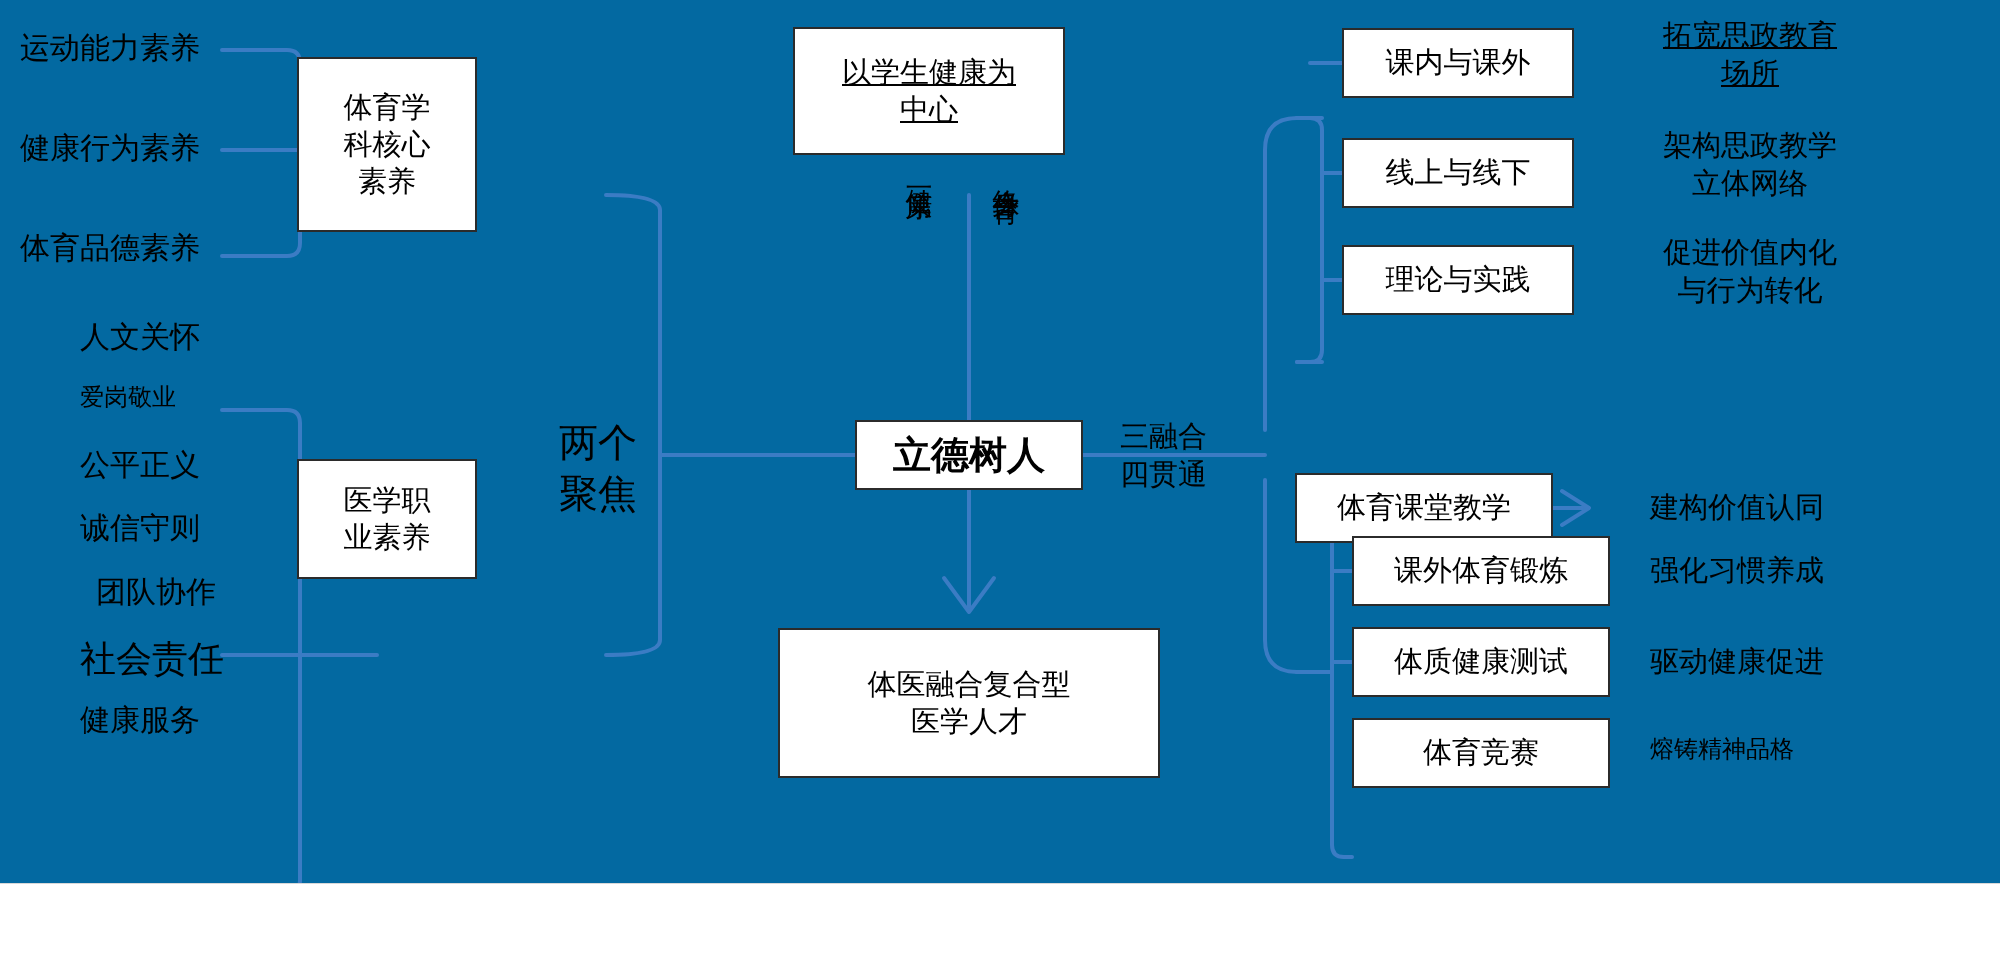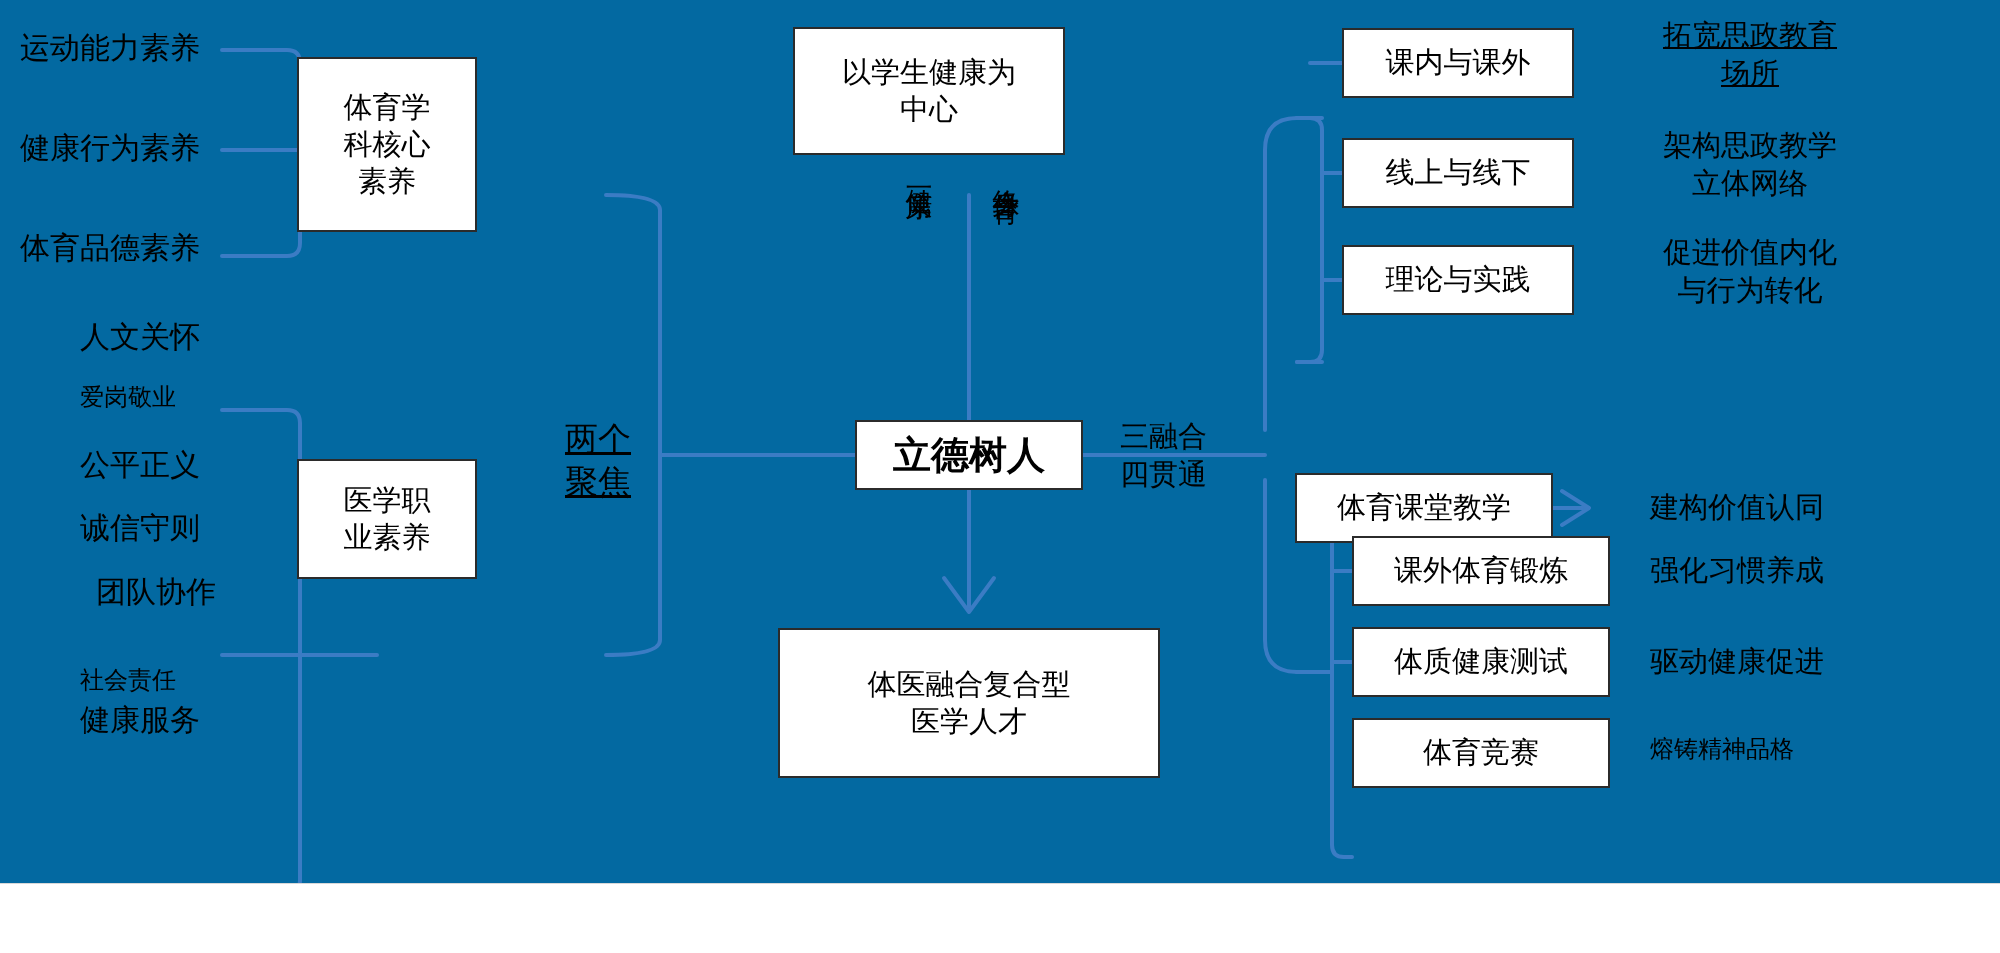--- a/index.html
+++ b/index.html
@@ -120,33 +120,33 @@
 
   <div class="node" style="left:297px; top:57px; width:180px; height:175px; font-size:29px;">体育学
 科核心
 素养</div>
 
   <div class="lbl left" style="left:80px; top:317px; width:150px; font-size:30px;">人文关怀</div>
   <div class="lbl left" style="left:80px; top:382px; width:150px; font-size:24px;">爱岗敬业</div>
   <div class="lbl left" style="left:80px; top:445px; width:150px; font-size:30px;">公平正义</div>
   <div class="lbl left" style="left:80px; top:508px; width:150px; font-size:30px;">诚信守则</div>
   <div class="lbl left" style="left:80px; top:572px; width:150px; font-size:30px;margin-left:16px;">团队协作</div>
-  <div class="lbl left" style="left:80px; top:636px; width:150px; font-size:24px;margin-top:29px;">社会责任</div>
+  <div class="lbl left" style="left:80px; top:636px; width:150px; font-size:36px;">社会责任</div>
   <div class="lbl left" style="left:80px; top:700px; width:150px; font-size:30px;">健康服务</div>
 
   <div class="node" style="left:297px; top:459px; width:180px; height:120px; font-size:29px;">医学职
 业素养</div>
 
-  <div class="node" style="left:793px; top:27px; width:272px; height:128px; font-size:29px;">以学生健康为
+  <div class="node" style="left:793px; top:27px; width:272px; height:128px; font-size:29px;text-decoration:underline;">以学生健康为
 中心</div>
 
   <div class="vtext" style="left:905px; top:168px; height:150px; font-size:27px;">健康第一</div>
   <div class="vtext" style="left:992px; top:168px; height:150px; font-size:27px;">终身体育</div>
 
-  <div class="lbl" style="left:548px; top:418px; width:100px; font-size:33px;text-decoration:underline;">两个
+  <div class="lbl" style="left:548px; top:418px; width:100px; font-size:39px;">两个
 聚焦</div>
 
   <div class="node core" style="left:855px; top:420px; width:228px; height:70px; font-size:38px;">立德树人</div>
 
   <div class="lbl" style="left:1096px; top:418px; width:135px; font-size:29px;">三融合
 四贯通</div>
 
   <div class="node" style="left:778px; top:628px; width:382px; height:150px; font-size:29px;">体医融合复合型
 医学人才</div>
 

